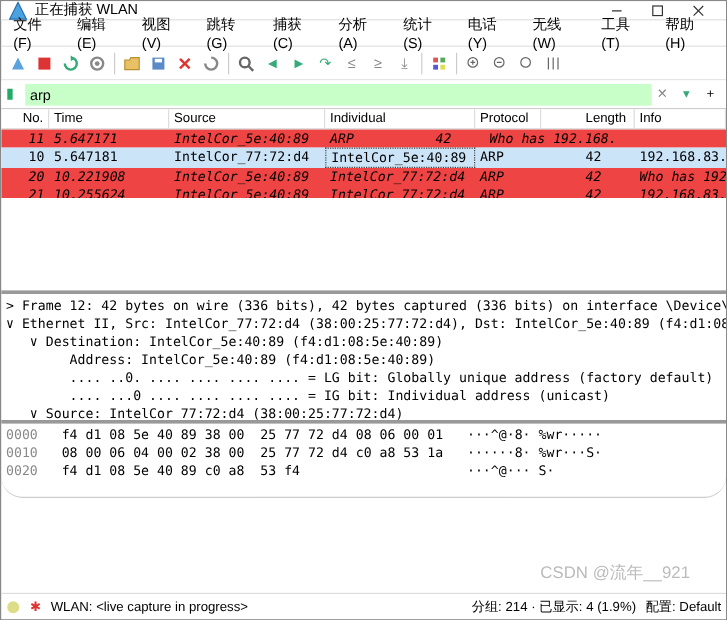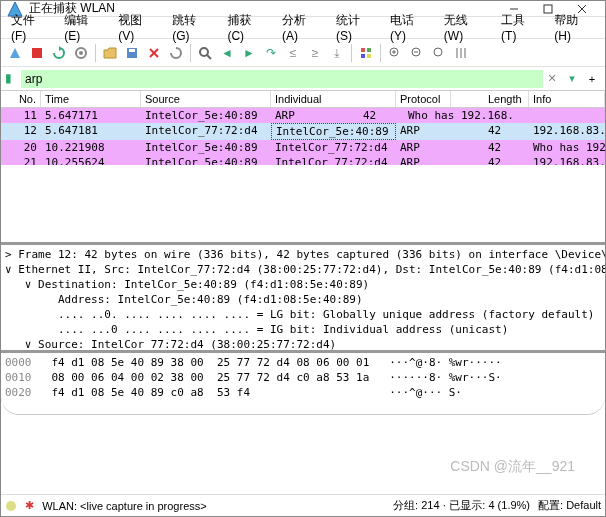--- a/index.html
+++ b/index.html
@@ -18,39 +18,39 @@
 .filterbar .bm { width: 16px; height: 16px; color: #2a6; }
 .filterbar input { flex: 1; border: none; outline: none; padding: 2px 4px; background: #c8ffc8; font-size: 12px; height: 18px; }
 .filterbar .right { display: flex; gap: 2px; }
 .filterbar .fb { width: 18px; height: 18px; display: flex; align-items: center; justify-content: center; font-size: 11px; }
 .packets { height: 74px; overflow: hidden; }
 .phead { display: flex; background: #fff; border-bottom: 1px solid #ccc; }
 .phead > div { padding: 2px 4px; border-right: 1px solid #ddd; font-size: 11px; }
 .prow { display: flex; font-size: 11px; font-family: Consolas, monospace; }
 .prow > div { padding: 1px 4px; white-space: nowrap; overflow: hidden; }
 .prow.sel { background: #cce4f7; }
-.prow.norm { background: #f0abfc; }
+.prow.norm { background: #ef4444; font-style: italic; }
 .c-no { width: 40px; text-align: right; }
 .c-time { width: 100px; }
 .c-src { width: 130px; }
 .c-dst { width: 125px; }
 .c-proto { width: 55px; }
 .c-len { width: 45px; text-align: left; margin-left: 33px; }
 .c-info { flex: 1; }
 .prow.sel .c-dst { border: 1px dotted #444; }
 .gap { height: 80px; border-bottom: 3px solid #999; }
 .details { height: 108px; overflow: hidden; padding: 2px 4px; font-family: Consolas, monospace; font-size: 11px; border-bottom: 3px solid #999; }
 .details .ln { white-space: pre; line-height: 15px; }
 .hexv { height: 62px; padding: 2px 4px; font-family: Consolas, monospace; font-size: 11px; border-bottom: 1px solid #ccc; overflow: hidden; border-radius: 18px; }
 .hexv .hr { white-space: pre; line-height: 15px; }
 .hexv .off { color: #888; }
 .statusbar { height: 22px; display: flex; align-items: center; padding: 0 4px; font-size: 11px; gap: 8px; position: absolute; bottom: 0; left: 0; right: 0; border-top: 1px solid #ddd; }
 .statusbar .st { display: flex; align-items: center; gap: 4px; }
 .statusbar .fill { flex: 1; }
-.watermark { position: absolute; right: 30px; bottom: 40px; color: #bbb; font-size: 14px; pointer-events: none; }
+.watermark { position: absolute; right: 30px; bottom: 29px; color: #bbb; font-size: 14px; pointer-events: none; }
 </style>
 </head>
 <body>
 
 <div class="titlebar">
   <span class="logo">
     <svg viewBox="0 0 16 16">
         <path d="M1 15 L8 1 L15 15 Z" fill="#4aa3df" stroke="#2a6db0"></path>
       </svg>
   </span>
@@ -207,21 +207,21 @@
   </div>
   <div class="prow norm">
     <div class="c-no">11</div>
       <div class="c-time">5.647171</div>
       <div class="c-src">IntelCor_5e:40:89</div>
       <div class="c-proto">ARP</div>
       <div class="c-len">42</div>
       <div class="c-info">Who has 192.168.</div>
   </div>
   <div class="prow sel">
-    <div class="c-no">12</div>
+    <div class="c-no">10</div>
       <div class="c-time">5.647181</div>
       <div class="c-src">IntelCor_77:72:d4</div>
       <div class="c-dst">IntelCor_5e:40:89</div>
       <div class="c-proto">ARP</div>
       <div class="c-len">42</div>
       <div class="c-info">192.168.83.26 is</div>
   </div>
   <div class="prow norm">
     <div class="c-no">20</div>
       <div class="c-time">10.221908</div>

